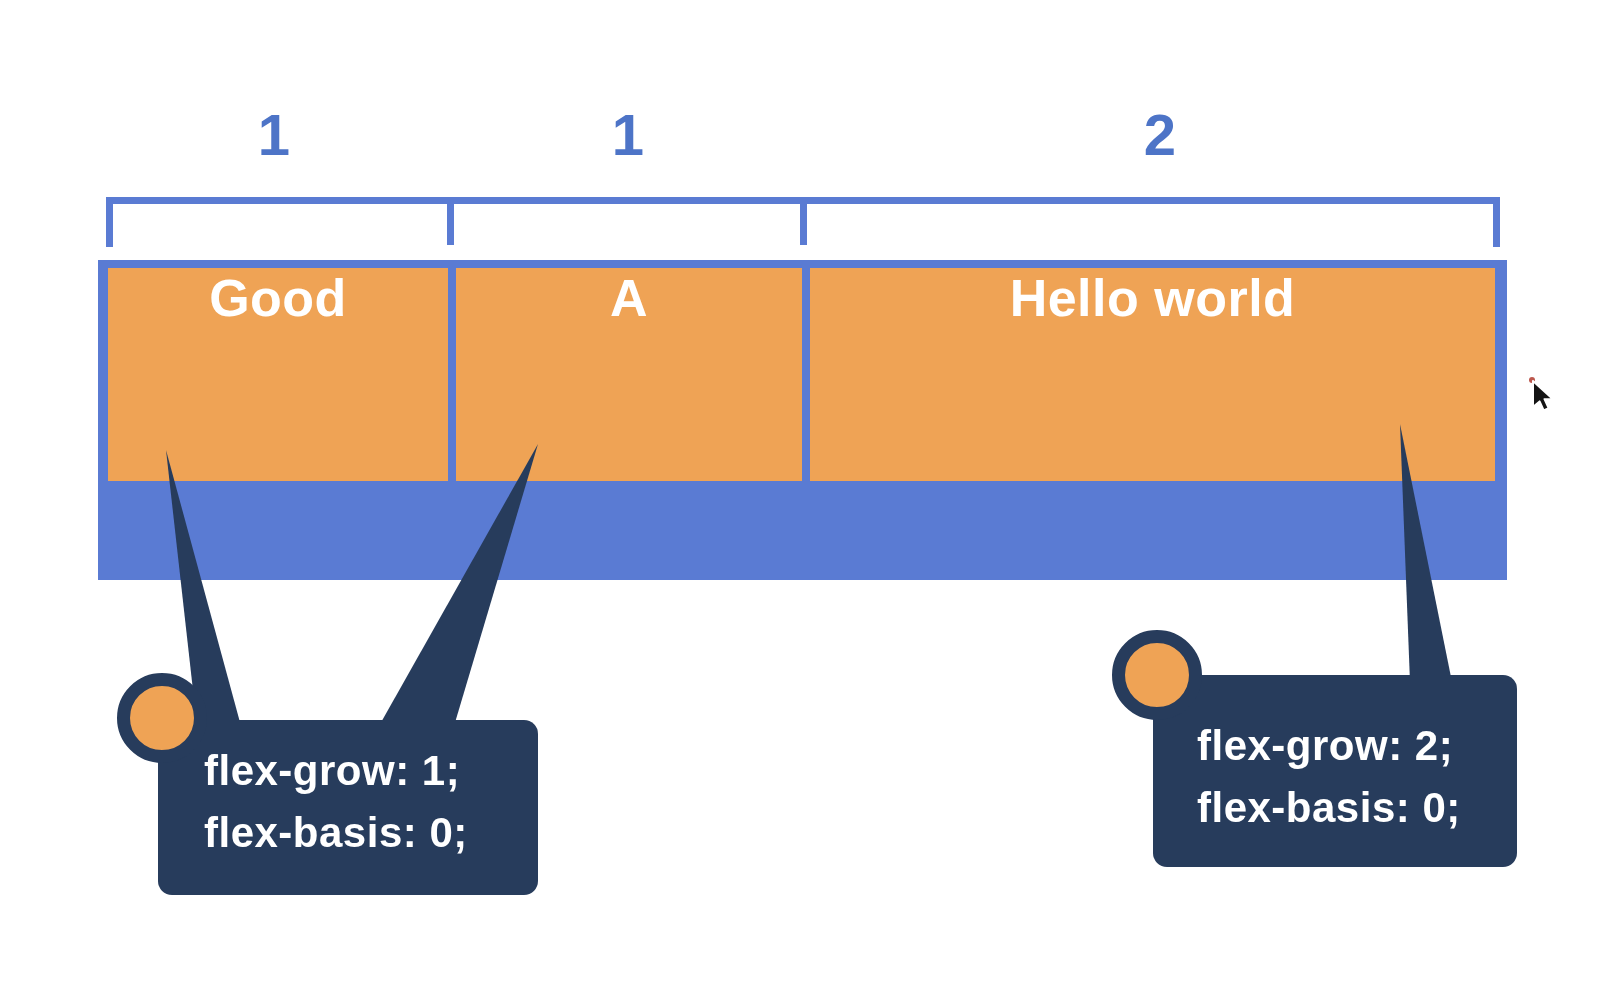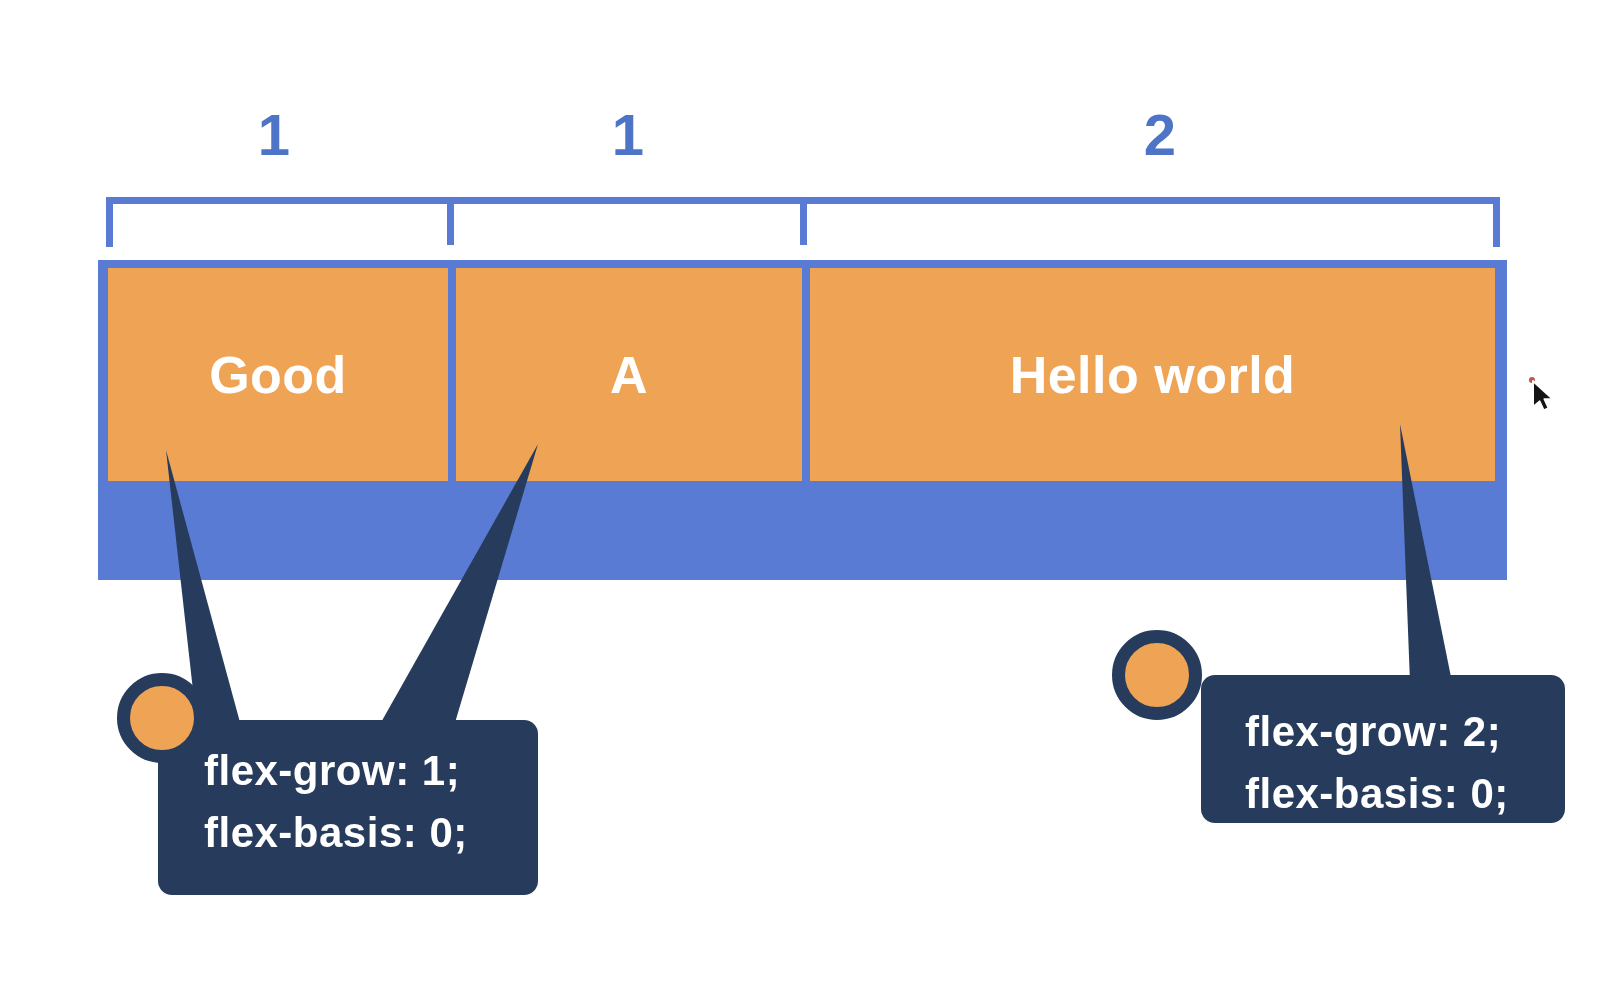--- a/index.html
+++ b/index.html
@@ -53,21 +53,21 @@
   .flex-container{
     position:absolute;
     left:98px;top:260px;
     width:1409px;height:320px;
     background:var(--blue);
   }
   .flex-item{
     position:absolute;
     top:8px;height:213px;
     background:var(--orange);
-    display:flex;align-items:center;justify-content:center;
+    display:flex;justify-content:center;
   }
   .item-good{left:10px;width:340px;}
   .item-a{left:358px;width:346px;}
   .item-hello{left:712px;width:685px;}
   .flex-item-label{
     color:var(--white-text);
     font-size:52px;
     font-weight:700;
     letter-spacing:0.5px;
   }
@@ -88,23 +88,23 @@
     line-height:62px;
     letter-spacing:0.5px;
     box-sizing:border-box;
   }
   .callout-left{
     left:158px;top:720px;
     width:380px;height:175px;
     padding:20px 0 0 46px;
   }
   .callout-right{
-    left:1201px;top:675px;
-    width:364px;height:148px;
-    padding:26px 0 0 44px;
+    left:1153px;top:675px;
+    width:364px;height:192px;
+    padding:40px 0 0 44px;
   }
   
   .marker-dot{
     position:absolute;
     width:64px;height:64px;
     border-radius:50%;
     background:var(--orange);
     border:13px solid var(--navy);
   }
   .marker-left{left:117px;top:673px;}

